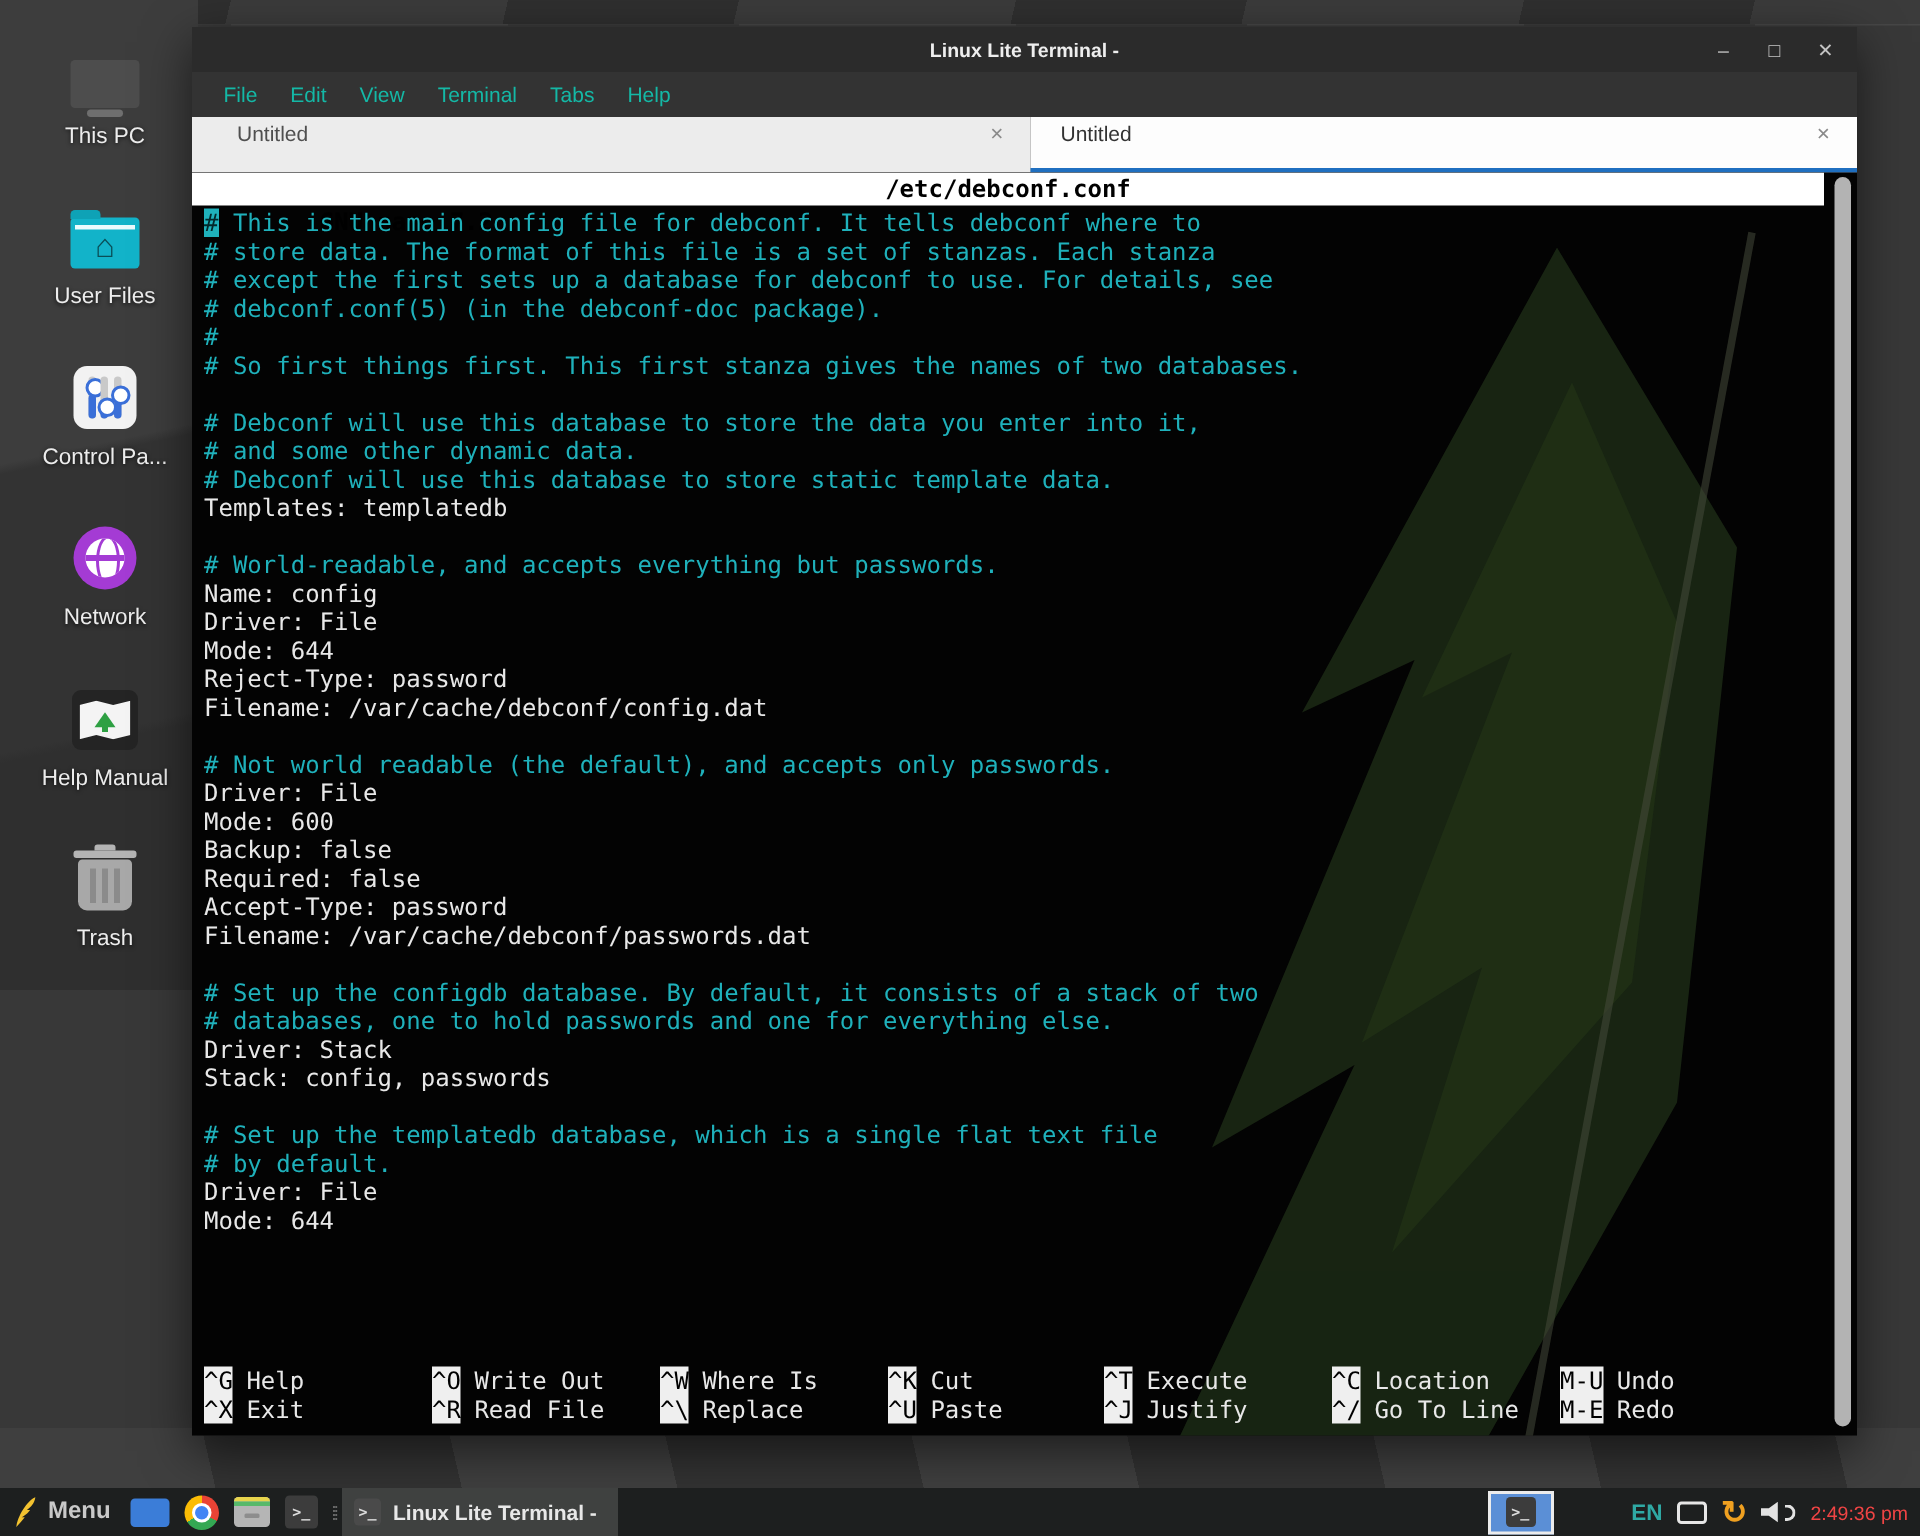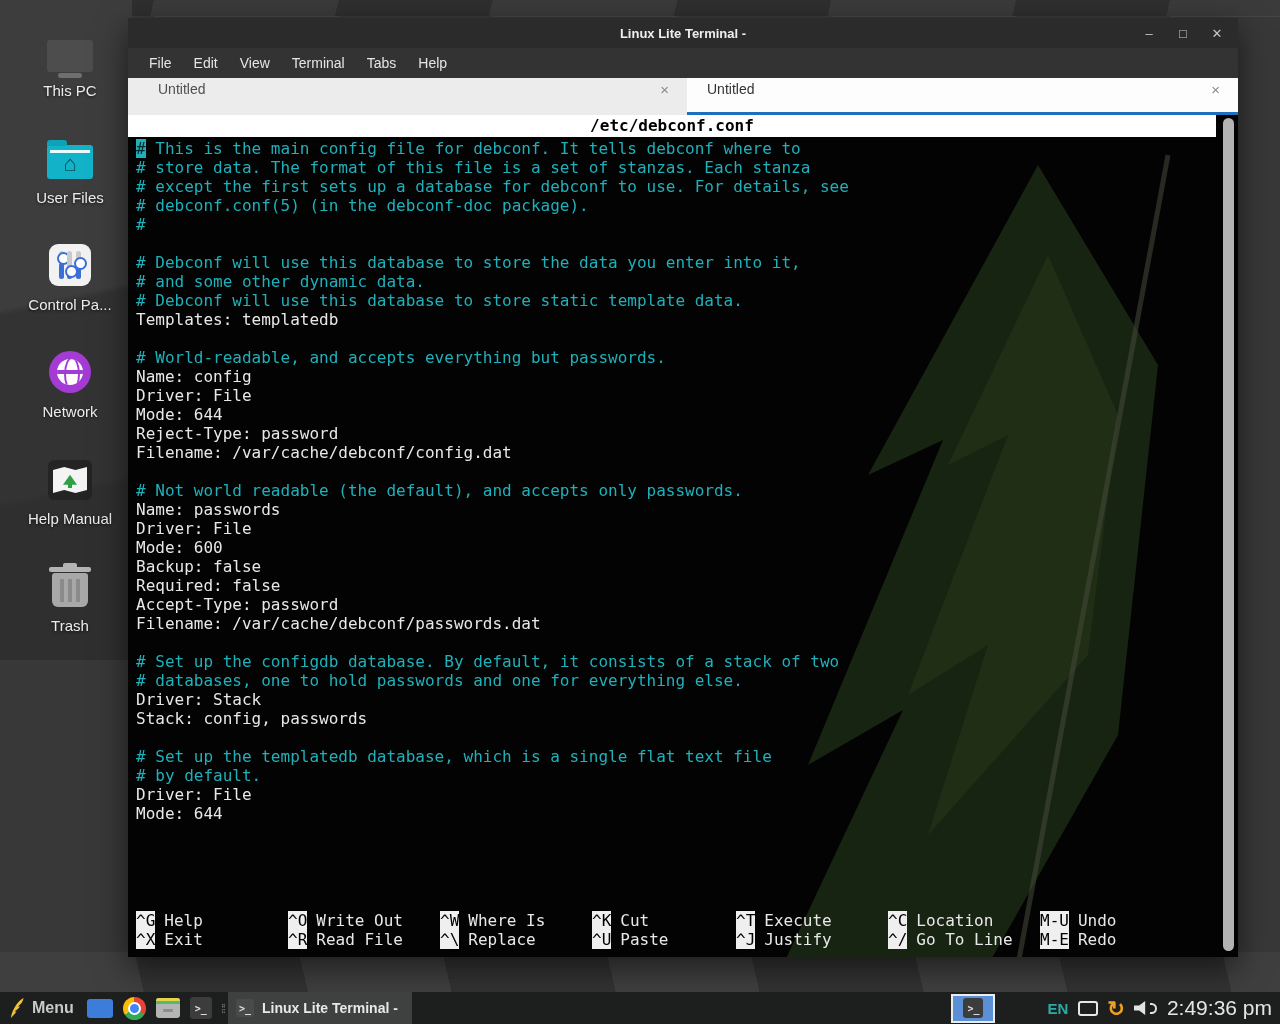--- a/index.html
+++ b/index.html
@@ -72,21 +72,21 @@
   .trash i.s1 { left:8px; } .trash i.s2 { left:16px; } .trash i.s3 { left:24px; }
 
   
   .window { position:absolute; left:128px; top:18px; width:1110px; height:939px;
             background:#2d2d2d; box-shadow:0 10px 30px rgba(0,0,0,.55); display:flex; flex-direction:column; }
   .titlebar { height:30px; background:#2b2b2b; display:flex; align-items:center; position:relative; }
   .title { position:absolute; left:0; right:0; text-align:center; color:#eeeeee; font-size:13px; font-weight:bold; }
   .win-controls { position:absolute; right:14px; display:flex; gap:20px; color:#c4c4c4; font-size:13px; }
   .win-controls span { cursor:default; width:14px; text-align:center; }
   .menubar { height:30px; background:#333333; display:flex; align-items:center; padding-left:10px; }
-  .menubar span { color:#e5e5e5; font-size:14px; padding:0 11px; }
+  .menubar span { color:#14b8a6; font-size:14px; padding:0 11px; }
   .tabbar { height:37px; background:#2f2f2f; display:flex; position:relative; }
   .tab { display:flex; align-items:center; font-size:14px; padding:0 14px 15px 30px; }
   .tab .tname { flex:1; }
   .tab .tclose { color:#8b8b8b; font-size:15px; padding:0 4px; }
   .tab1 { width:559px; background:#ececec; color:#4f4f4f; }
   .tab2 { flex:1; background:#fdfdfd; color:#333; margin-right:0; padding-left:20px; }
   .tab-underline { position:absolute; left:559px; right:0; bottom:0; height:3px; background:#1f6fc0; }
 
   .term { flex:1; background:#030303; position:relative; display:flex; flex-direction:column;
           font-family:"DejaVu Sans Mono", monospace; overflow:hidden; }
@@ -135,21 +135,21 @@
                display:flex; align-items:center; justify-content:center; margin-right:52px; }
   .tray-term .term-ico { width:20px; height:20px; }
   .lang { color:#2fa9a4; font-weight:bold; font-size:15px; margin-right:10px; }
   .disp { width:20px; height:15px; border:2px solid #e6e6e6; border-radius:3px; margin-right:9px; }
   .update { color:#f0a020; font-size:21px; font-weight:bold; line-height:1; margin-right:9px; }
   .spk { display:flex; align-items:center; margin-right:10px; }
   .spk-body { width:15px; height:15px; background:#e2e2e2;
               clip-path:polygon(0 33%,35% 33%,75% 4%,75% 96%,35% 67%,0 67%); }
   .spk-wave { width:7px; height:11px; border:2px solid #e2e2e2; border-left:none;
               border-radius:0 8px 8px 0; margin-left:1px; }
-  .clock { color:#e5e5e5; font-size:21px; white-space:nowrap; }
+  .clock { color:#ef4444; font-size:13px; white-space:nowrap; }
 </style>
 </head>
 <body>
 
 <div class="wall">
   <div class="wall-top"></div>
   <div class="wall-left"></div>
   <div class="wall-bottom"></div>
 </div>
 
@@ -253,35 +253,35 @@
       <polygon points="360,120 260,330 320,300 220,560 300,510 240,700 400,520 430,280" fill="#233417" opacity="0.8"></polygon>
       <line x1="480" y1="20" x2="330" y2="830" stroke="#4a4f3e" stroke-width="5" opacity="0.55"></line>
     </svg>
 
     <div class="lines">
         <div class="tline cmt"><span class="cursor">#</span> This is the main config file for debconf. It tells debconf where to</div>
         <div class="tline cmt"># store data. The format of this file is a set of stanzas. Each stanza</div>
         <div class="tline cmt"># except the first sets up a database for debconf to use. For details, see</div>
         <div class="tline cmt"># debconf.conf(5) (in the debconf-doc package).</div>
         <div class="tline cmt">#</div>
+        <div class="tline cmt"># So first things first. This first stanza gives the names of two databases.</div>
         <div class="tline pln"> </div>
         <div class="tline cmt"># Debconf will use this database to store the data you enter into it,</div>
         <div class="tline cmt"># and some other dynamic data.</div>
         <div class="tline cmt"># Debconf will use this database to store static template data.</div>
         <div class="tline pln">Templates: templatedb</div>
         <div class="tline pln"> </div>
         <div class="tline cmt"># World-readable, and accepts everything but passwords.</div>
         <div class="tline pln">Name: config</div>
         <div class="tline pln">Driver: File</div>
         <div class="tline pln">Mode: 644</div>
         <div class="tline pln">Reject-Type: password</div>
         <div class="tline pln">Filename: /var/cache/debconf/config.dat</div>
         <div class="tline pln"> </div>
         <div class="tline cmt"># Not world readable (the default), and accepts only passwords.</div>
-        <div class="tline pln">Name: passwords</div>
         <div class="tline pln">Driver: File</div>
         <div class="tline pln">Mode: 600</div>
         <div class="tline pln">Backup: false</div>
         <div class="tline pln">Required: false</div>
         <div class="tline pln">Accept-Type: password</div>
         <div class="tline pln">Filename: /var/cache/debconf/passwords.dat</div>
         <div class="tline pln"> </div>
         <div class="tline cmt"># Set up the configdb database. By default, it consists of a stack of two</div>
         <div class="tline cmt"># databases, one to hold passwords and one for everything else.</div>
         <div class="tline pln">Driver: Stack</div>

